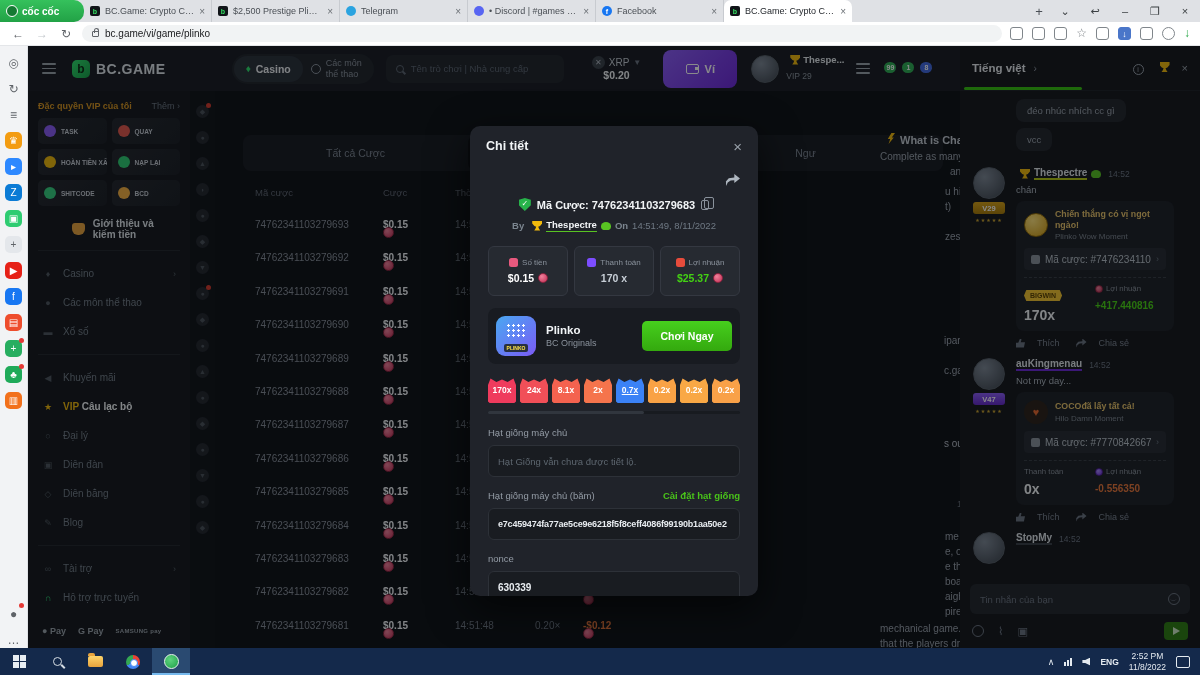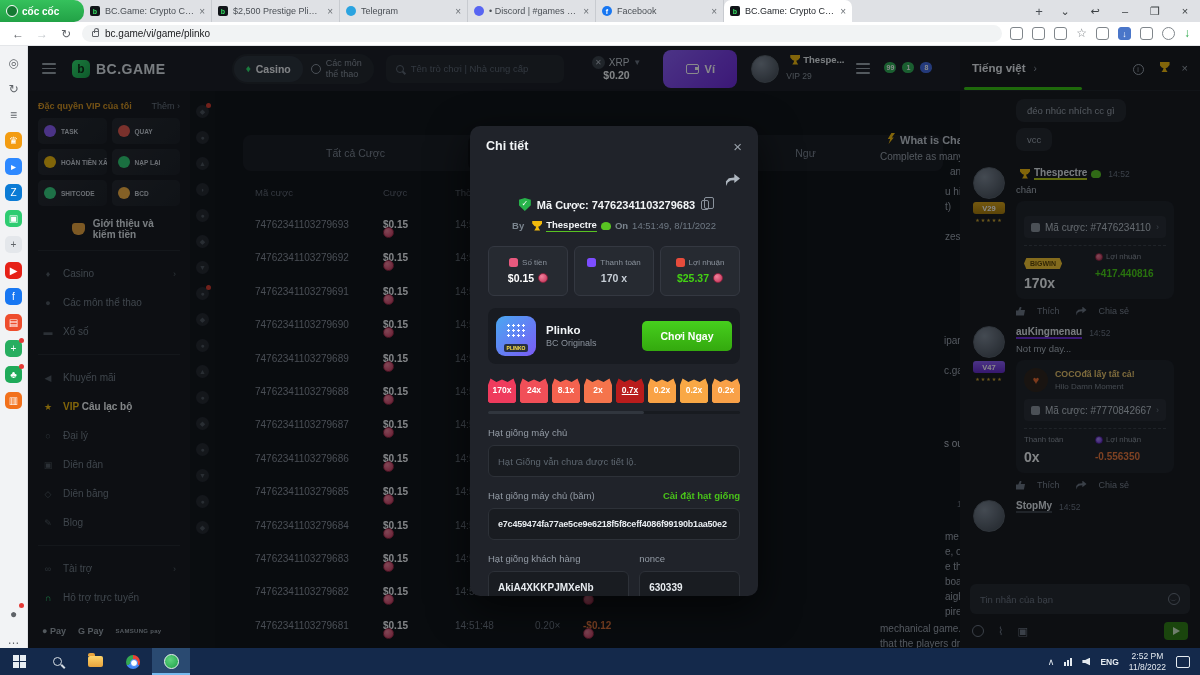--- a/index.html
+++ b/index.html
@@ -717,20 +717,27 @@
           </div>
           <div class="mcol">
             <div class="mname">
               <span class="ic-trophy"></span>
               <span class="un">Thespectre</span>
               <span class="ic-frog"></span>
               <span class="tm">14:52</span>
             </div>
             <div class="mtext">chán</div>
             <div class="ccard">
+              <div class="cc-head">
+                <span class="cc-ic cc-coin"></span>
+                <span>
+                  <div class="cc-title">Chiến thắng có vị ngọt ngào!</div>
+                  <div class="cc-sub">Plinko Wow Moment</div>
+                </span>
+              </div>
               <div class="cc-bet">
                 <span class="ic-dice"></span>
                 <span class="bt">Mã cược: #7476234110...</span>
                 <span class="ar">›</span>
               </div>
               <div class="cc-cols">
                 <div class="cc-col">
                   <span class="ribbon">BIGWIN</span>
                   <div class="cc-mult">170x</div>
                 </div>
@@ -892,40 +899,36 @@
           <div class="m-gname">Plinko</div>
           <div class="m-gprov">BC Originals</div>
         </div>
         <button class="m-play">Chơi Ngay</button>
       </div>
       <div id="chips">
           <span class="chip" style="background: rgb(239, 59, 93);">170x</span>
           <span class="chip" style="background: rgb(241, 79, 88);">24x</span>
           <span class="chip" style="background: rgb(244, 98, 79);">8.1x</span>
           <span class="chip" style="background: rgb(245, 116, 76);">2x</span>
-          <span class="chip" style="background: #b91c1c; text-decoration: underline;">0.7x</span>
+          <span class="chip" style="background: #3b82f6; text-decoration: underline;">0.7x</span>
           <span class="chip" style="background: rgb(249, 162, 69);">0.2x</span>
           <span class="chip" style="background: rgb(249, 168, 69);">0.2x</span>
           <span class="chip" style="background: rgb(249, 161, 72);">0.2x</span>
         </div>
       <div class="m-scroll">
           <div class="m-scroll-thumb"></div>
         </div>
       <div class="m-label">Hạt giống máy chủ</div>
       <div class="m-input m-ph">Hạt Giống vẫn chưa được tiết lộ.</div>
       <div class="m-labelrow">
         <span class="m-label">Hạt giống máy chủ (băm)</span>
         <span class="m-link">Cài đặt hạt giống</span>
       </div>
       <div class="m-input m-hash">e7c459474fa77ae5ce9e6218f5f8ceff4086f99190b1aa50e2</div>
       <div class="m-cols">
-        <div class="m-col l">
-          <div class="m-label">Hạt giống khách hàng</div>
-          <div class="m-input m-val">AkiA4XKKPJMXeNb</div>
-        </div>
         <div class="m-col r">
           <div class="m-label">nonce</div>
           <div class="m-input m-val">630339</div>
         </div>
       </div>
     </div>
   </div>
 
   <div id="taskbar">
     <div class="tbtn">

